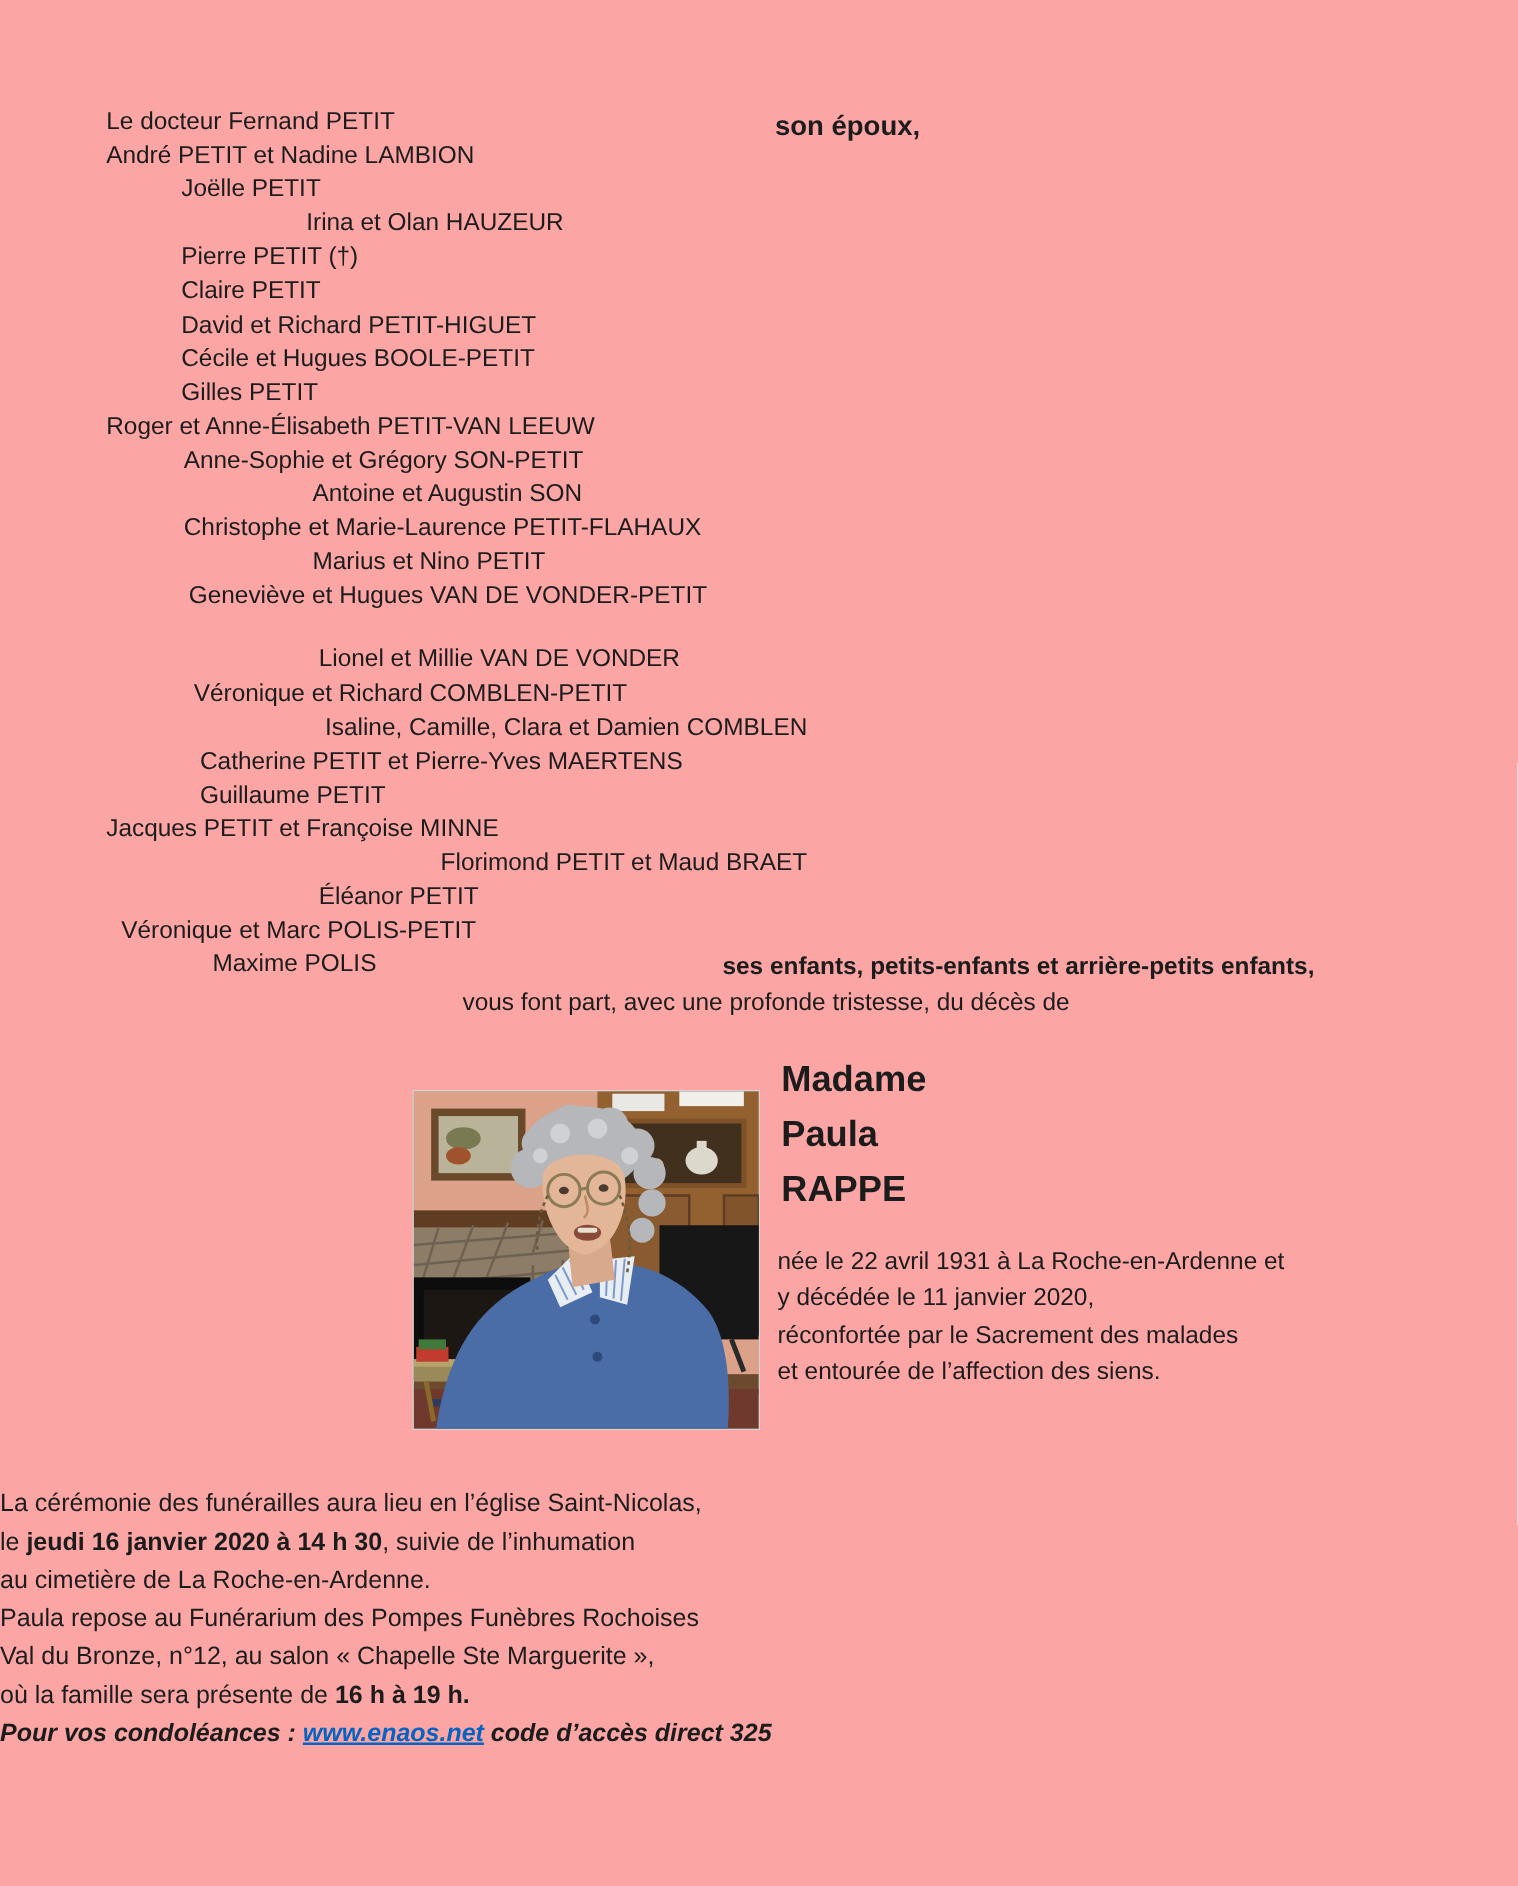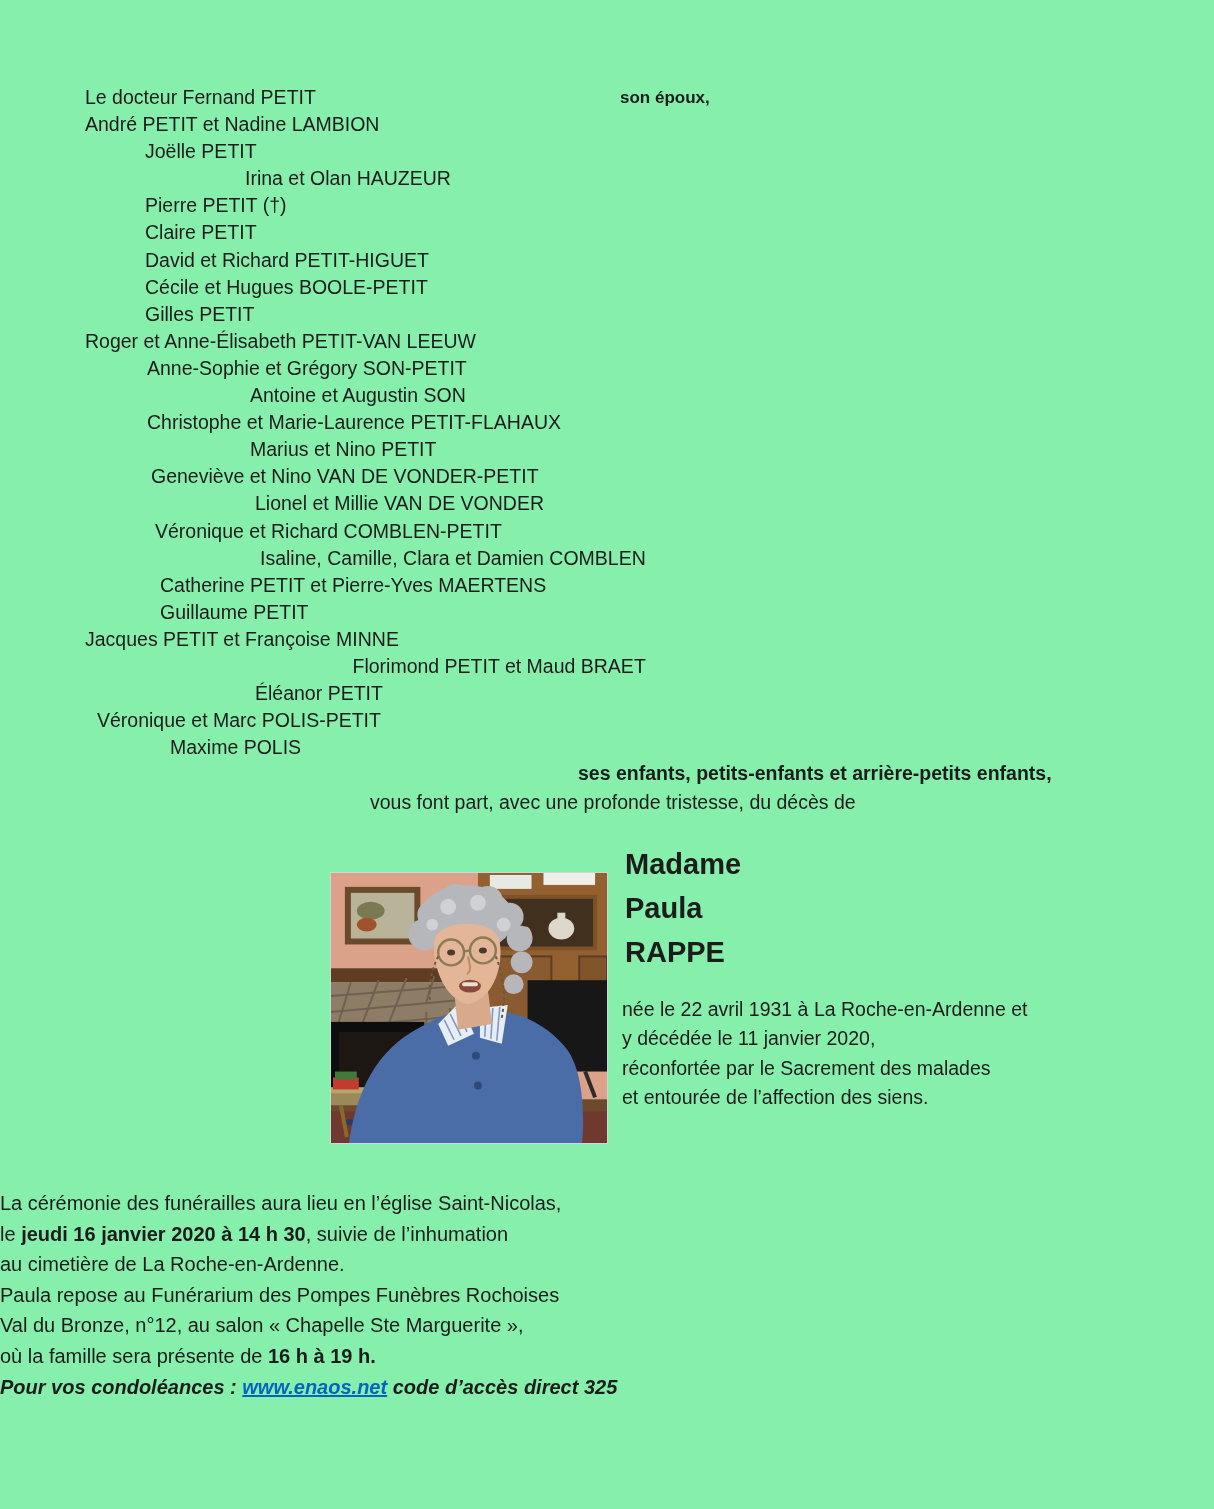--- a/index.html
+++ b/index.html
@@ -1,33 +1,33 @@
 <!DOCTYPE html>
 <html lang="fr"><head>
 <meta charset="utf-8">
 <style>
   html,body{margin:0;padding:0;background:#ffffff;}
   .page{
     position:relative;
     width:1214px;height:1509px;
-    background:#86efac;
+    background:#fca5a5;
     font-family:"Liberation Sans","DejaVu Sans",sans-serif;
     color:#1c1c1c;
     overflow:hidden;
   }
   .abs{position:absolute;}
   .names{
     left:85px;top:84px;
     font-size:19.5px;
     line-height:27.1px;
     white-space:nowrap;
   }
   .spouse{
     left:620px;top:88px;
-    font-size:17px;font-weight:700;
+    font-size:22px;font-weight:700;
   }
   .children-line{
     left:578px;top:762px;
     font-size:19.5px;font-weight:700;
   }
   .announce-line{
     left:370px;top:791px;
     font-size:19.5px;
   }
   .photo-frame{
@@ -74,22 +74,22 @@
       <div style="padding-left: 60px;">Pierre PETIT (†)</div>
       <div style="padding-left: 60px;">Claire PETIT</div>
       <div style="padding-left: 60px;">David et Richard PETIT-HIGUET</div>
       <div style="padding-left: 60px;">Cécile et Hugues BOOLE-PETIT</div>
       <div style="padding-left: 60px;">Gilles PETIT</div>
       <div style="padding-left: 0px;">Roger et Anne-Élisabeth PETIT-VAN LEEUW</div>
       <div style="padding-left: 62px;">Anne-Sophie et Grégory SON-PETIT</div>
       <div style="padding-left: 165px;">Antoine et Augustin SON</div>
       <div style="padding-left: 62px;">Christophe et Marie-Laurence PETIT-FLAHAUX</div>
       <div style="padding-left: 165px;">Marius et Nino PETIT</div>
-      <div style="padding-left: 66px;">Geneviève et Nino VAN DE VONDER-PETIT</div>
-      <div style="padding-left: 170px;">Lionel et Millie VAN DE VONDER</div>
+      <div style="padding-left: 66px;">Geneviève et Hugues VAN DE VONDER-PETIT</div>
+      <div style="padding-left: 170px; margin-top: 24px;">Lionel et Millie VAN DE VONDER</div>
       <div style="padding-left: 70px;">Véronique et Richard COMBLEN-PETIT</div>
       <div style="padding-left: 175px;">Isaline, Camille, Clara et Damien COMBLEN</div>
       <div style="padding-left: 75px;">Catherine PETIT et Pierre-Yves MAERTENS</div>
       <div style="padding-left: 75px;">Guillaume PETIT</div>
       <div style="padding-left: 0px;">Jacques PETIT et Françoise MINNE</div>
       <div style="padding-left: 80px; text-align: right;">Florimond PETIT et Maud BRAET</div>
       <div style="padding-left: 170px;">Éléanor PETIT</div>
       <div style="padding-left: 0px; margin-left: 12px;">Véronique et Marc POLIS-PETIT</div>
       <div style="padding-left: 85px;">Maxime POLIS</div>
     </div>

